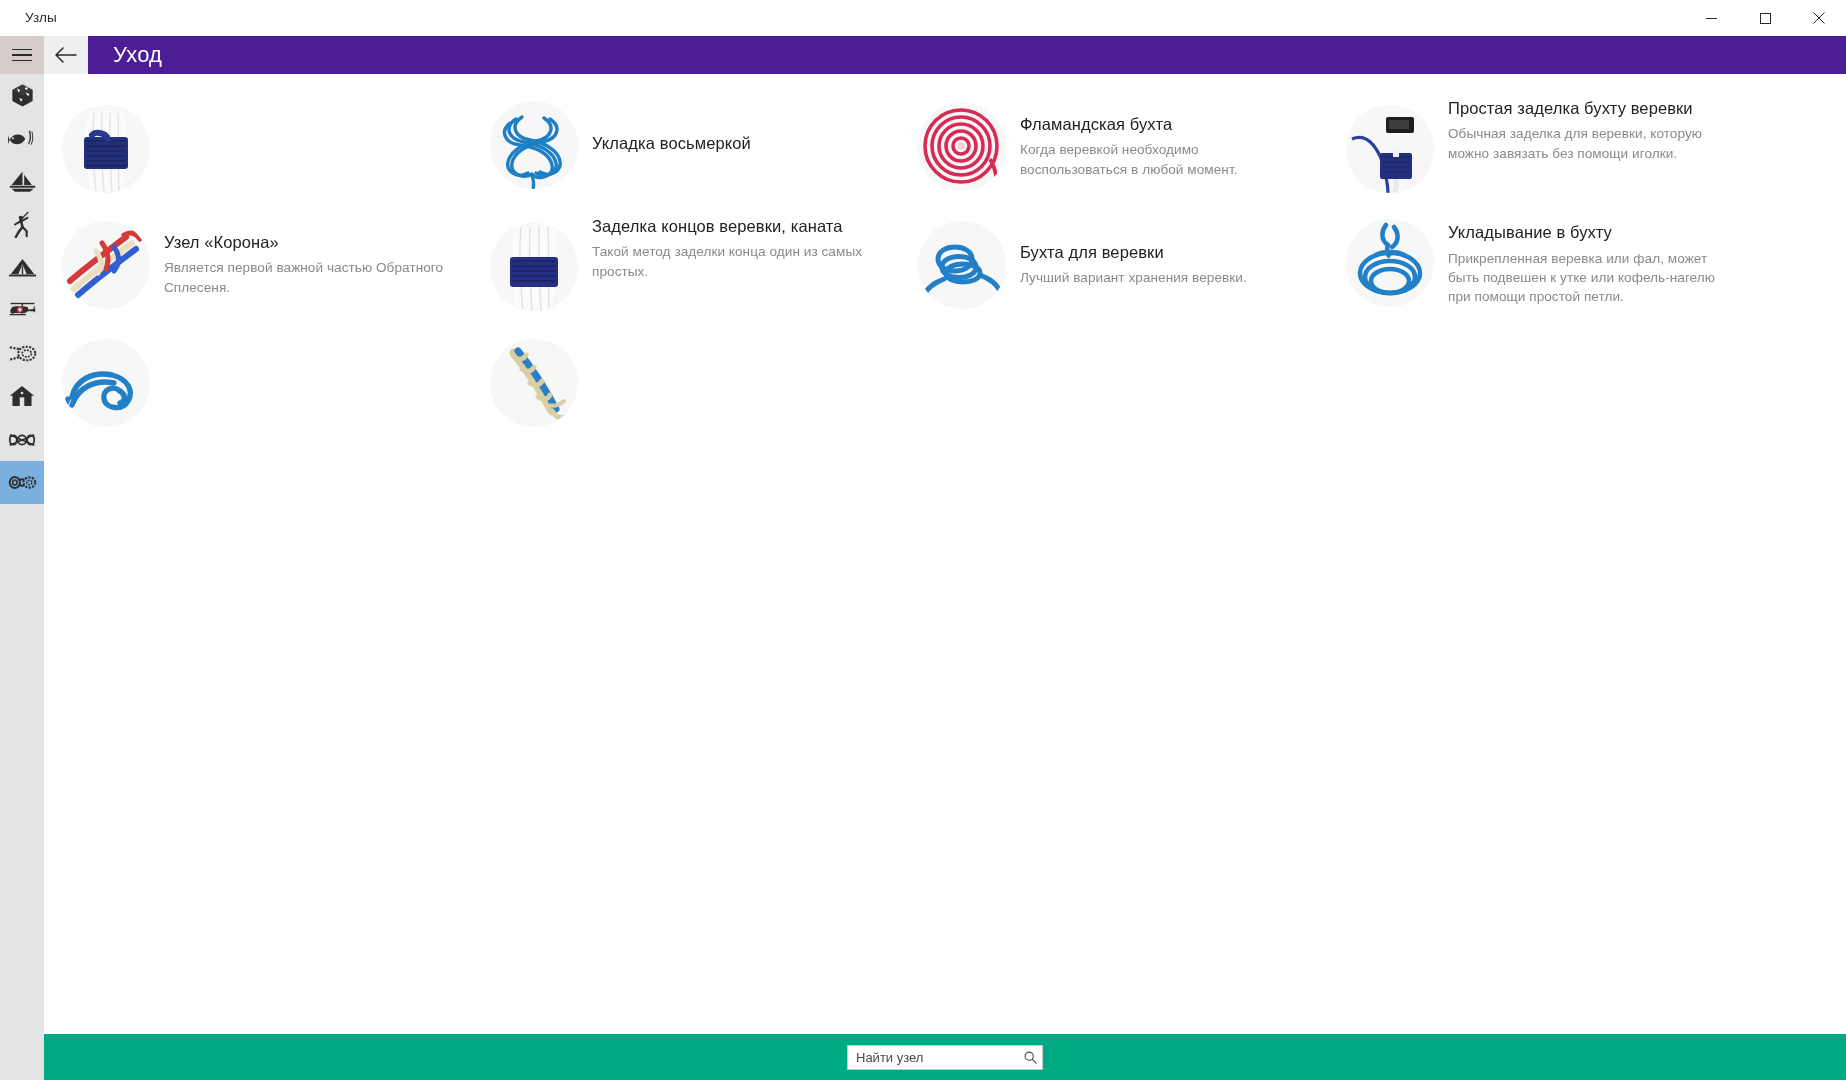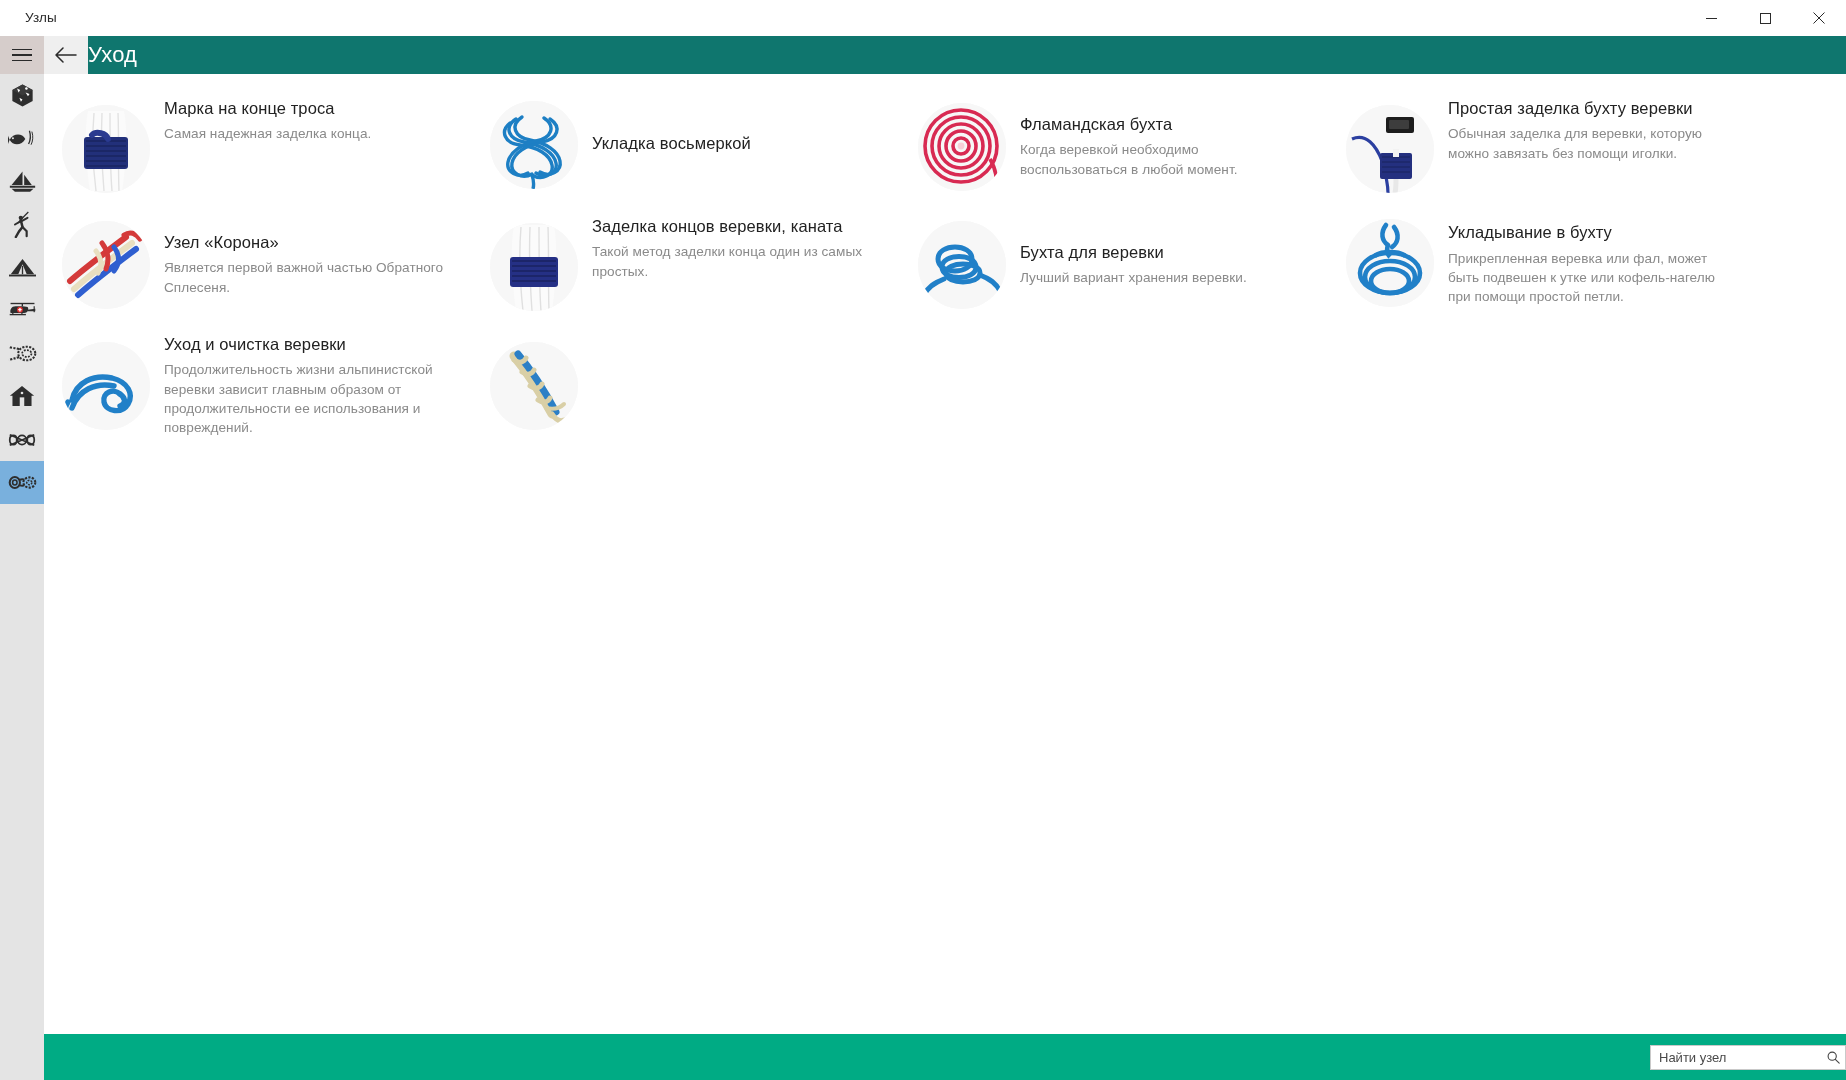--- a/index.html
+++ b/index.html
@@ -94,23 +94,24 @@
   .back-btn {
     width: 44px;
     height: 38px;
     background: #efefef;
     display: flex;
     align-items: center;
     justify-content: center;
   }
   .header-green {
     flex: 1;
-    background: #0f766e;
-    display: flex;
-    align-items: center;
+    background: #4c1d95;
+    display: flex;
+    align-items: center;
+    padding-left: 25px;
   }
   .header-title {
     color: #ffffff;
     font-size: 22px;
     font-weight: 400;
     letter-spacing: .2px;
   }
 
   
   .content {
@@ -170,21 +171,21 @@
   
   .bottombar {
     position: absolute;
     left: 44px;
     bottom: 0;
     width: 1802px;
     height: 46px;
     background: #00ab84;
     display: flex;
     align-items: center;
-    justify-content: flex-end;
+    justify-content: center;
     z-index: 16;
   }
   .search-wrap {
     position: relative;
     width: 196px;
     height: 25px;
   }
   .search-input {
     width: 196px;
     height: 25px;
@@ -372,24 +373,20 @@
             <path d="M24 36 H64"></path>
               <path d="M24 41 H64"></path>
               <path d="M24 46 H64"></path>
             <path d="M24 51 H64"></path>
               <path d="M24 56 H64"></path>
               <path d="M24 61 H64"></path>
           </g>
           <path d="M30 30 C34 26, 44 28, 46 34" stroke="#2a3a90" stroke-width="6" fill="none" stroke-linecap="round"></path>
         </svg>
       </div>
-      <div class="card-text">
-        <div class="card-title">Марка на конце троса</div>
-        <div class="card-desc">Самая надежная заделка конца.</div>
-      </div>
     </div>
 
     <div class="card">
       <div class="thumb">
         <svg viewBox="0 0 88 88">
           <rect width="88" height="88" fill="#f7f7f7"></rect>
           <g fill="none" stroke="#1d7fc4" stroke-width="3.4" stroke-linecap="round">
             <path d="M20 22 C10 30, 14 42, 30 44 C48 46, 60 54, 62 64 C64 74, 52 80, 42 74"></path>
             <path d="M26 18 C14 26, 18 38, 34 41 C52 44, 64 52, 66 62 C68 72, 56 78, 46 72"></path>
             <path d="M32 16 C20 24, 24 36, 40 39 C56 42, 68 50, 70 60 C72 70, 60 77, 50 71"></path>
@@ -544,24 +541,20 @@
         <svg viewBox="0 0 88 88">
           <rect width="88" height="88" fill="#f7f7f7"></rect>
           <g fill="none" stroke="#2180c8" stroke-width="5.4" stroke-linecap="round">
             <path d="M10 58 C14 40, 32 32, 50 36 C66 40, 72 52, 66 62 C60 72, 44 70, 42 60 C40 50, 52 46, 58 52"></path>
             <path d="M10 66 C16 48, 34 40, 52 44"></path>
           </g>
           <path d="M6 60 C2 66, 2 72, 6 78" stroke="#2180c8" stroke-width="5.4" fill="none" stroke-linecap="round"></path>
           <path d="M58 52 C64 56, 64 62, 58 64" stroke="#2180c8" stroke-width="5.4" fill="none" stroke-linecap="round"></path>
         </svg>
       </div>
-      <div class="card-text">
-        <div class="card-title">Уход и очистка веревки</div>
-        <div class="card-desc">Продолжительность жизни альпинистской веревки зависит главным образом от продолжительности ее использования и повреждений.</div>
-      </div>
     </div>
 
     <div class="card align-mid2">
       <div class="thumb">
         <svg viewBox="0 0 88 88">
           <rect width="88" height="88" fill="#f7f7f7"></rect>
           <g stroke-linecap="round" fill="none">
             <path d="M24 14 C34 26, 46 42, 62 72" stroke="#d9cfa6" stroke-width="9"></path>
             <path d="M28 12 C38 24, 50 40, 66 70" stroke="#2b7fc6" stroke-width="7"></path>
             <path d="M24 18 C30 22, 34 20, 36 16" stroke="#d9cfa6" stroke-width="5"></path>

